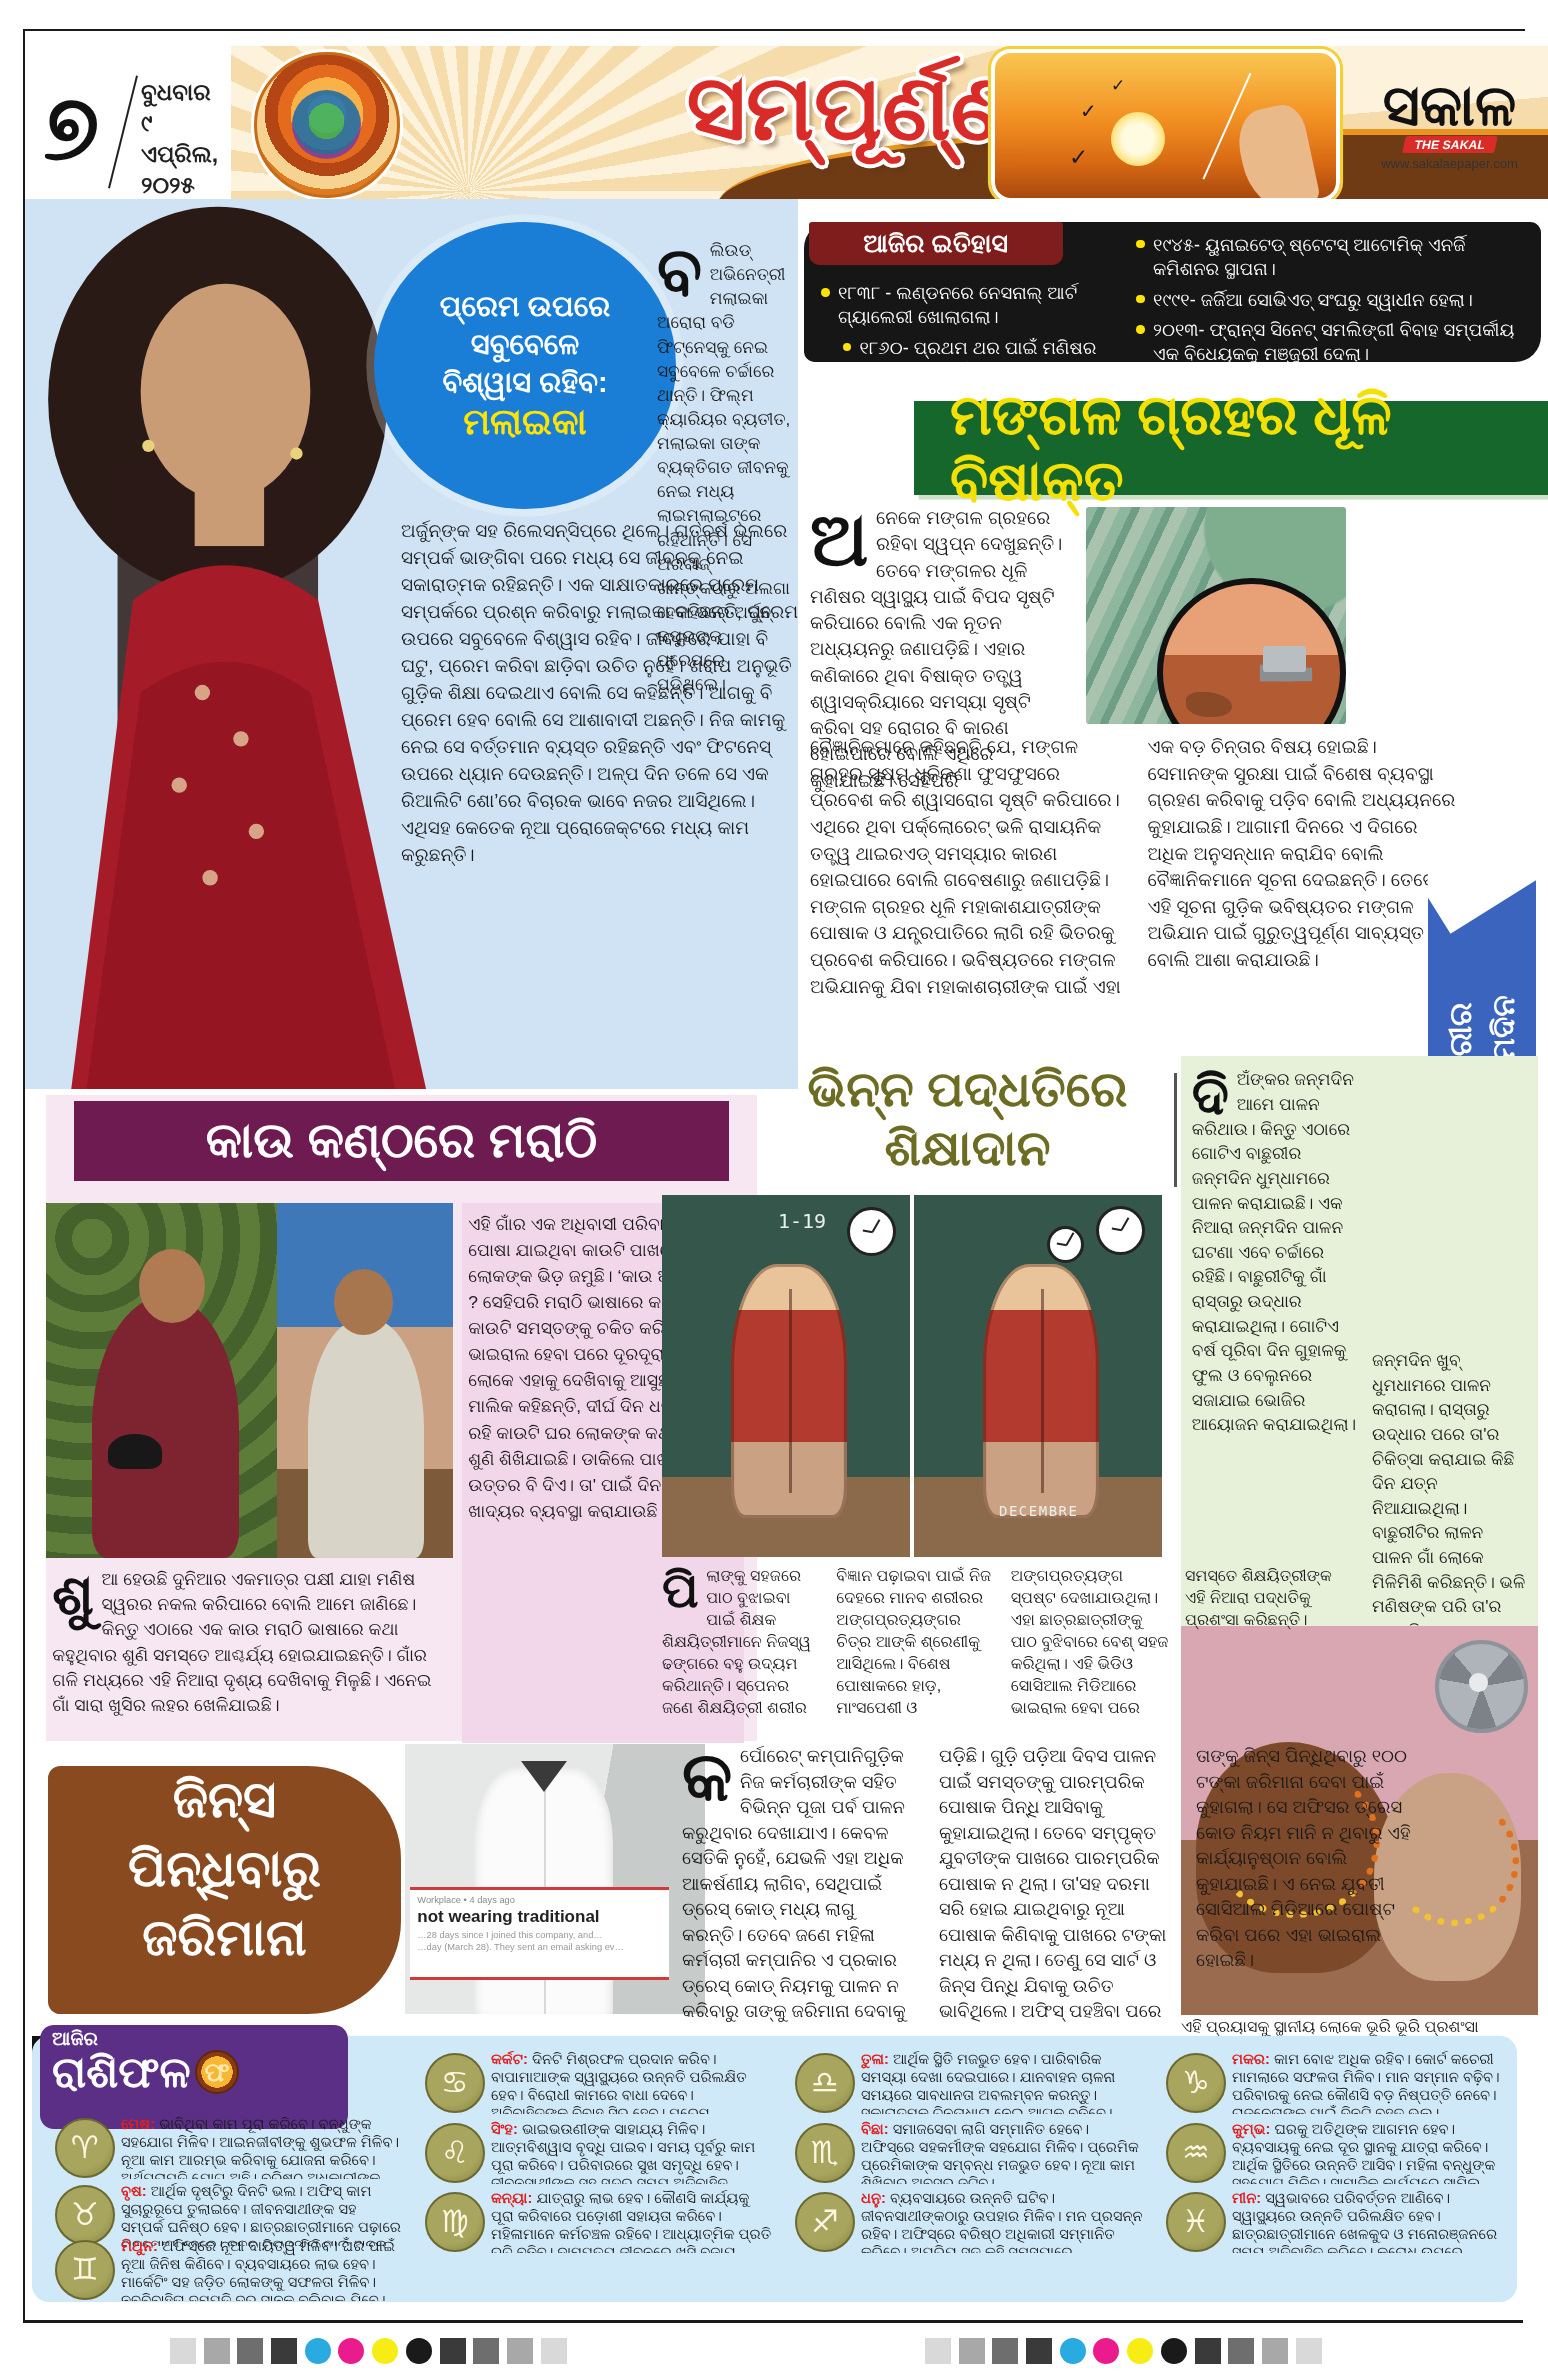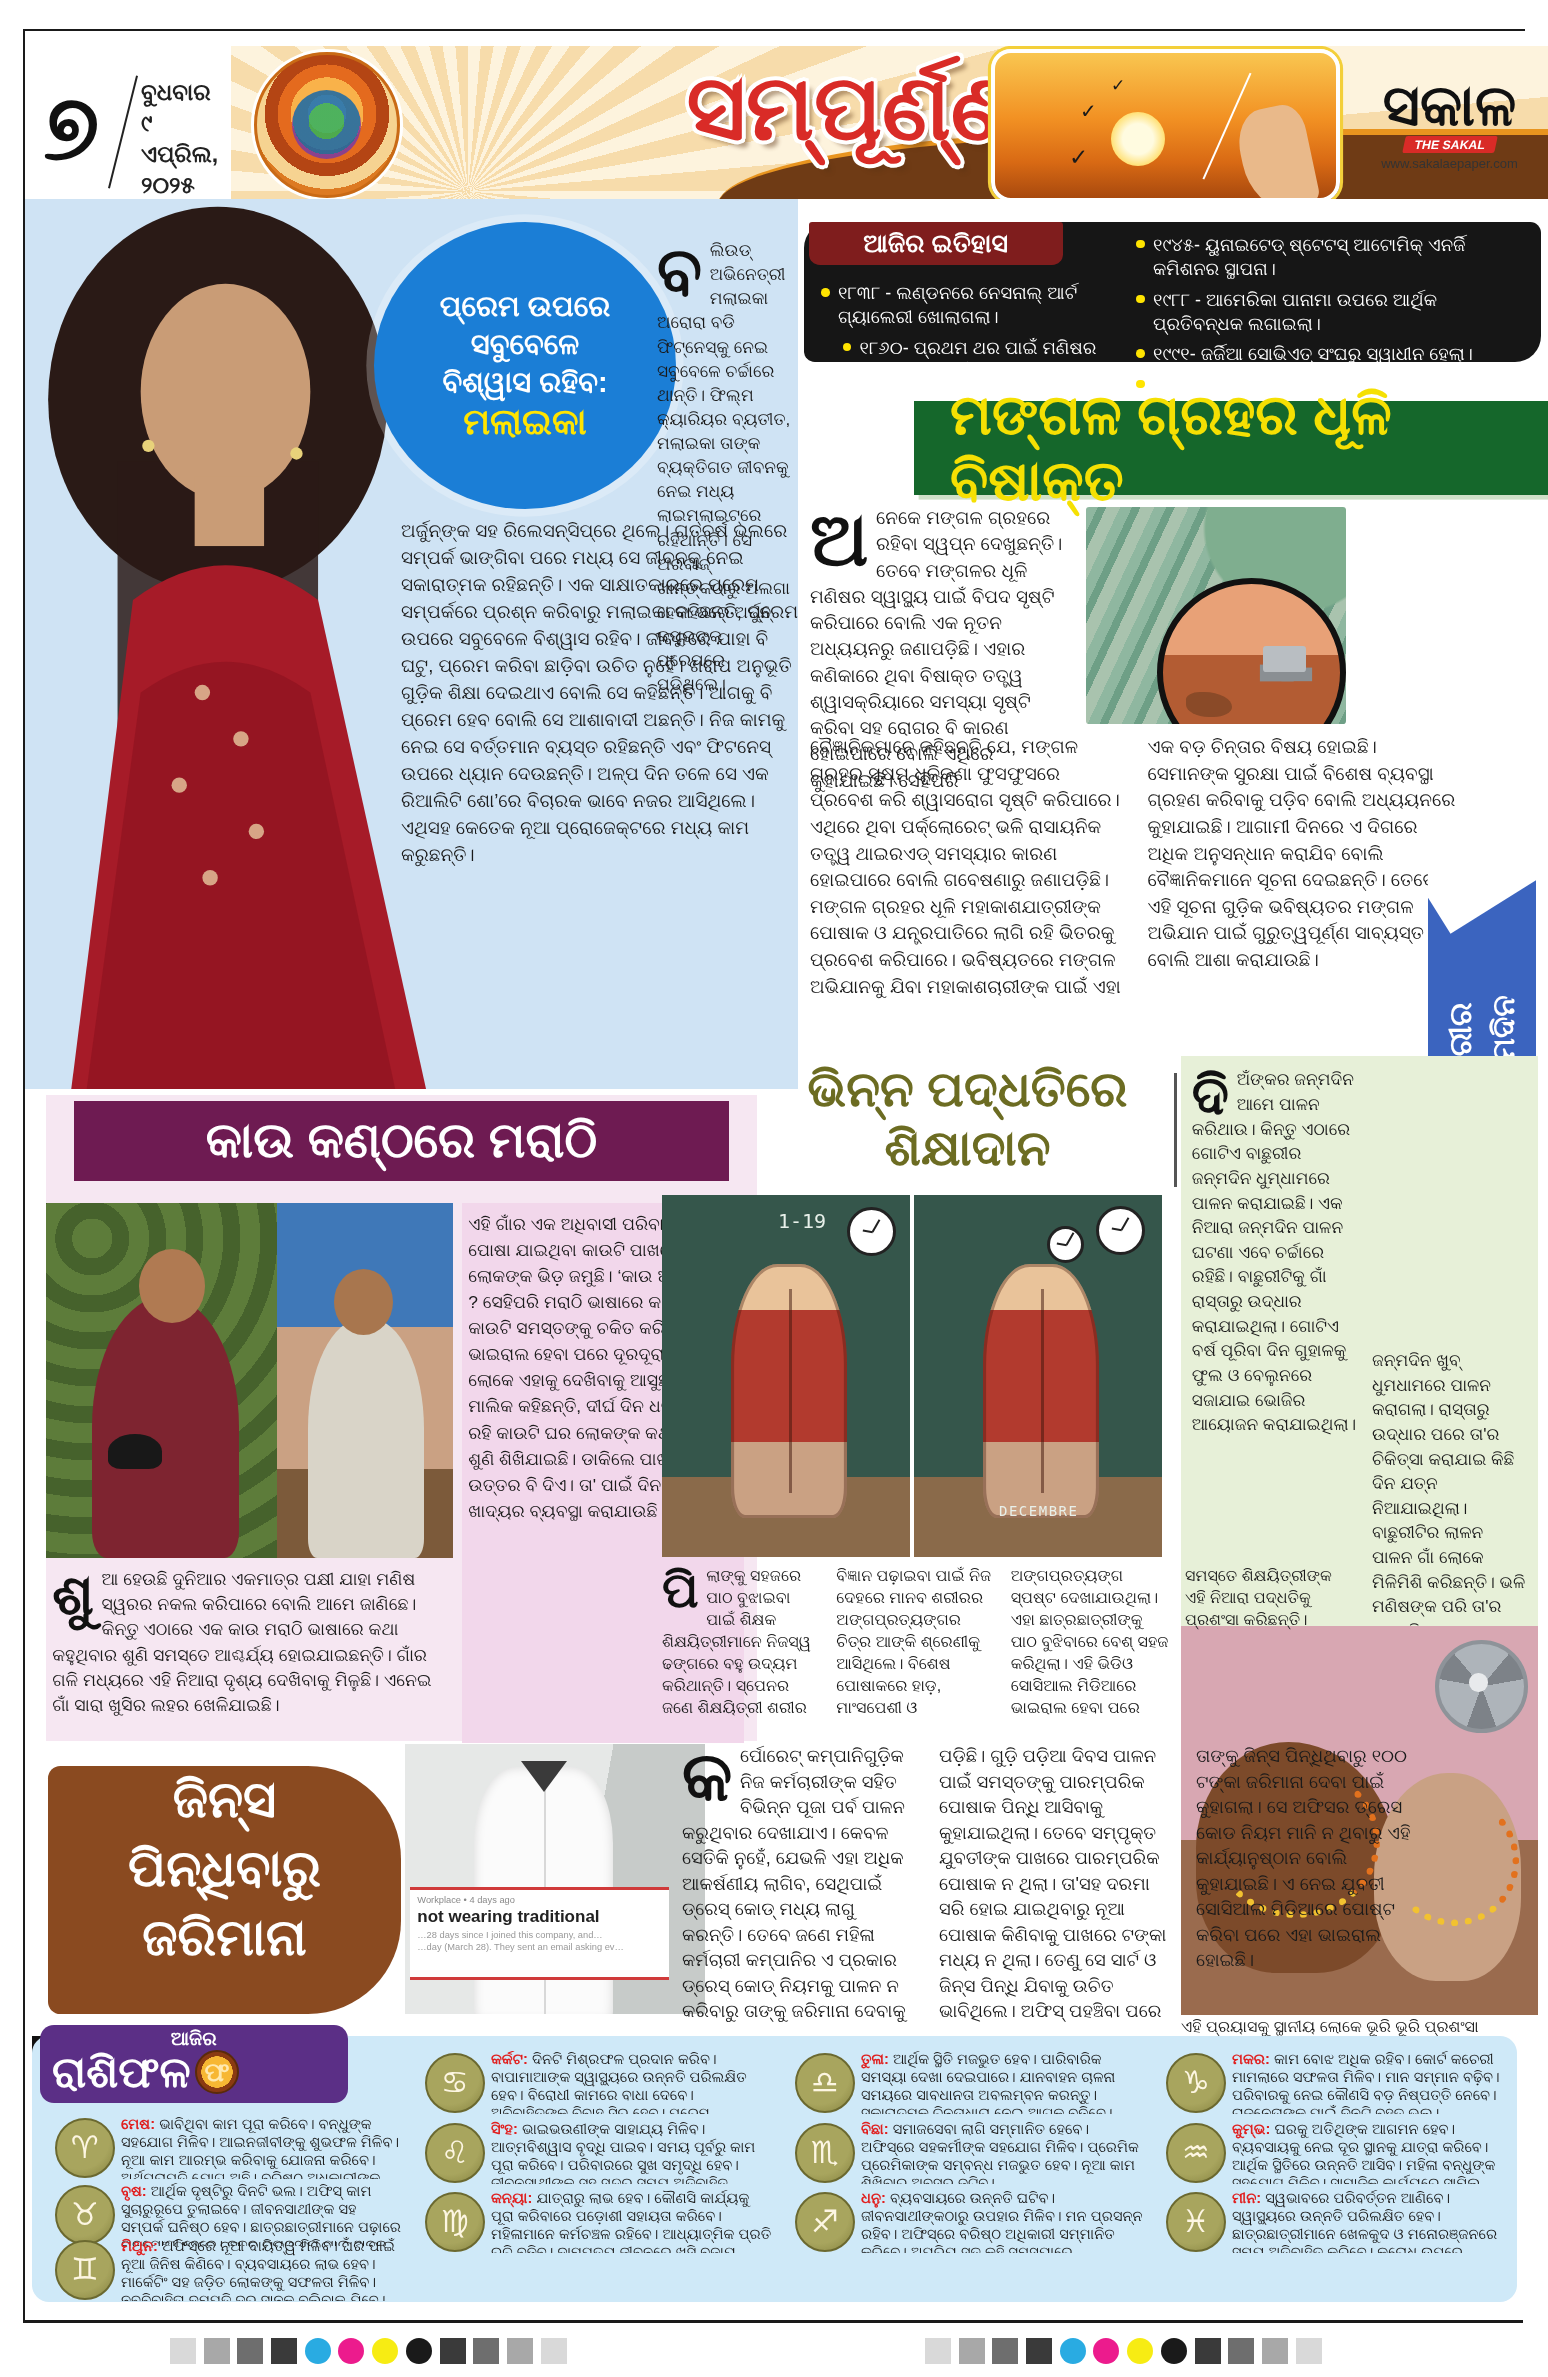--- a/index.html
+++ b/index.html
@@ -129,21 +129,21 @@
   .collar{left:116px;top:17px;width:46px;height:31px;background:#3a3a3a;clip-path:polygon(0 0,100% 0,50% 100%);}
   .jcard{left:4.6px;top:143px;width:259px;height:93px;background:#fff;border-top:3.1px solid #d03a3a;border-bottom:3.1px solid #d03a3a;
          padding:4.6px 7.7px;box-sizing:border-box;}
   .jcard .meta{font-size:9.3px;color:#8a8a8a;}
   .jcard .t{font-size:17px;font-weight:bold;color:#222;margin:2.3px 0;}
   .jcard .s{font-size:9.3px;color:#999;line-height:1.3;}
   .jeans-body{left:682px;top:1744px;width:494px;height:305px;font-size:18px;line-height:1.42;column-count:2;column-gap:20px;}
   
   .horo{left:32px;top:2036px;width:1485px;height:266px;background:#cfe9f8;border-radius:17px;}
   .horo-tri{left:32px;top:2036px;width:35px;height:35px;background:#111;clip-path:polygon(0 0,100% 0,0 100%);}
-  .badge{left:7.7px;top:-10.8px;width:308px;height:78px;background:#5b2f86;border-radius:14px;padding:3.1px 12.3px;box-sizing:border-box;text-align:center;}
+  .badge{left:7.7px;top:-10.8px;width:308px;height:104px;background:#5b2f86;border-radius:14px;padding:3.1px 12.3px;box-sizing:border-box;}
   .badge .k{color:#fff;font-size:19px;font-weight:bold;}
   .badge .t{color:#fff;font-size:43px;font-weight:bold;line-height:1;display:flex;align-items:center;gap:4.6px;}
   .badge .fa{display:inline-flex;width:40px;height:40px;border-radius:50%;background:radial-gradient(circle,#f7b733 0 55%,#8a3a12 56% 100%);
              color:#ffe9b0;font-size:26px;align-items:center;justify-content:center;border:2.3px solid #5a2a0a;}
   .entry{position:absolute;width:349px;height:63px;}
   .zicon{position:absolute;left:0;top:1.5px;width:56px;height:56px;border-radius:50%;
          background:radial-gradient(circle at 40% 35%,#a8a55e 0 60%,#84813f 100%);border:2.3px solid #6b6930;
          display:flex;align-items:center;justify-content:center;font-size:31px;color:#fdf6e2;}
   .ztext{position:absolute;left:66px;top:0;width:282px;height:63px;font-size:14.7px;line-height:1.22;overflow:hidden;
          display:-webkit-box;-webkit-line-clamp:4;-webkit-box-orient:vertical;}
@@ -194,21 +194,20 @@
   </div>
 
   <div class="abs history">
     <div class="abs hist-head">ଆଜିର ଇତିହାସ</div>
     <div class="abs hist-col" style="left:17px;top:59px;width:299px">
       <div class="hist-item">୧୮୩୮ - ଲଣ୍ଡନରେ ନେସନାଲ୍ ଆର୍ଟ ଗ୍ୟାଲେରୀ ଖୋଲାଗଲା।</div>
       <div class="hist-item" style="margin-left:21.6px">୧୮୬୦- ପ୍ରଥମ ଥର ପାଇଁ ମଣିଷର ସ୍ୱରକୁ ରେକର୍ଡ କରାଗଲା।</div>
     </div>
     <div class="abs hist-col" style="left:332px;top:10.8px;width:395px">
       <div class="hist-item">୧୯୪୫- ୟୁନାଇଟେଡ୍ ଷ୍ଟେଟସ୍ ଆଟୋମିକ୍ ଏନର୍ଜି କମିଶନର ସ୍ଥାପନା।</div>
-      <div class="hist-item">୧୯୮୮ - ଆମେରିକା ପାନାମା ଉପରେ ଆର୍ଥିକ ପ୍ରତିବନ୍ଧକ ଲଗାଇଲା।</div>
       <div class="hist-item">୧୯୯୧- ଜର୍ଜିଆ ସୋଭିଏତ୍ ସଂଘରୁ ସ୍ୱାଧୀନ ହେଲା।</div>
       <div class="hist-item">୨୦୧୩- ଫ୍ରାନ୍ସ ସିନେଟ୍ ସମଲିଙ୍ଗୀ ବିବାହ ସମ୍ପର୍କୀୟ ଏକ ବିଧେୟକକୁ ମଞ୍ଜୁରୀ ଦେଲା।</div>
     </div>
   </div>
 
   <div class="abs malaika">
     <svg class="abs" style="left:0;top:0" width="509" height="890" viewBox="0 0 660 1154">
       <rect width="660" height="1154" fill="#cfe3f4"></rect>
       <ellipse cx="250" cy="260" rx="220" ry="250" fill="#2a1a16"></ellipse>
       <rect x="120" y="340" width="260" height="820" fill="#2a1a16" opacity=".85"></rect>

